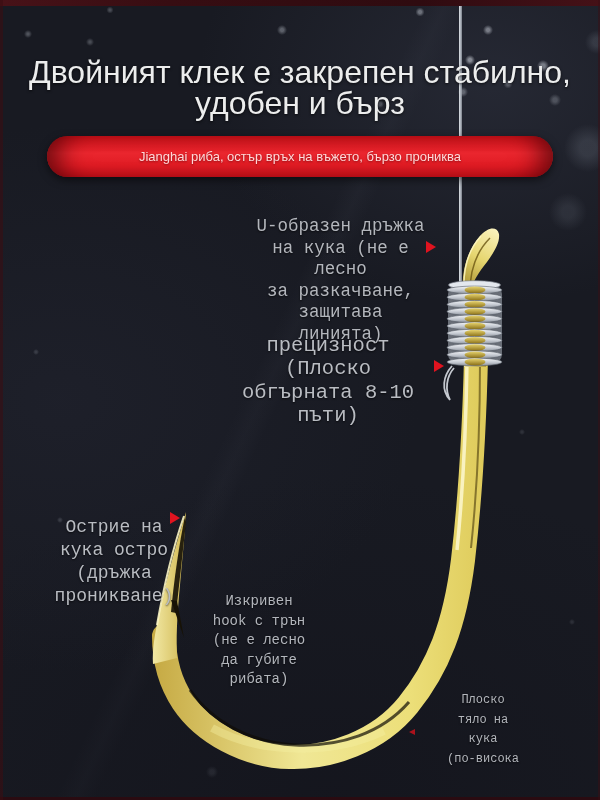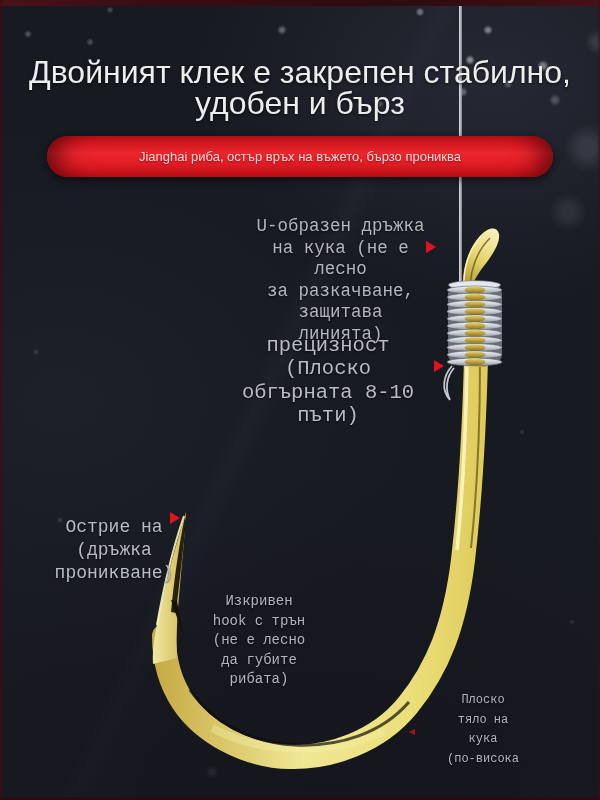--- a/index.html
+++ b/index.html
@@ -201,20 +201,21 @@
 
   <div class="callout c2">
     <span>прецизност (Плоско</span>
     <span>обгърната 8-10</span>
     <span>пъти)</span>
   </div>
   <div class="arrow-r a2"></div>
 
   <div class="callout c3">
     <span>Острие на</span>
+    <span>кука остро</span>
     <span>(дръжка</span>
     <span>проникване)</span>
   </div>
   <div class="arrow-r a3"></div>
 
   <div class="callout c4">
     <span>Изкривен</span>
     <span>hook с трън</span>
     <span>(не е лесно</span>
     <span>да губите</span>

